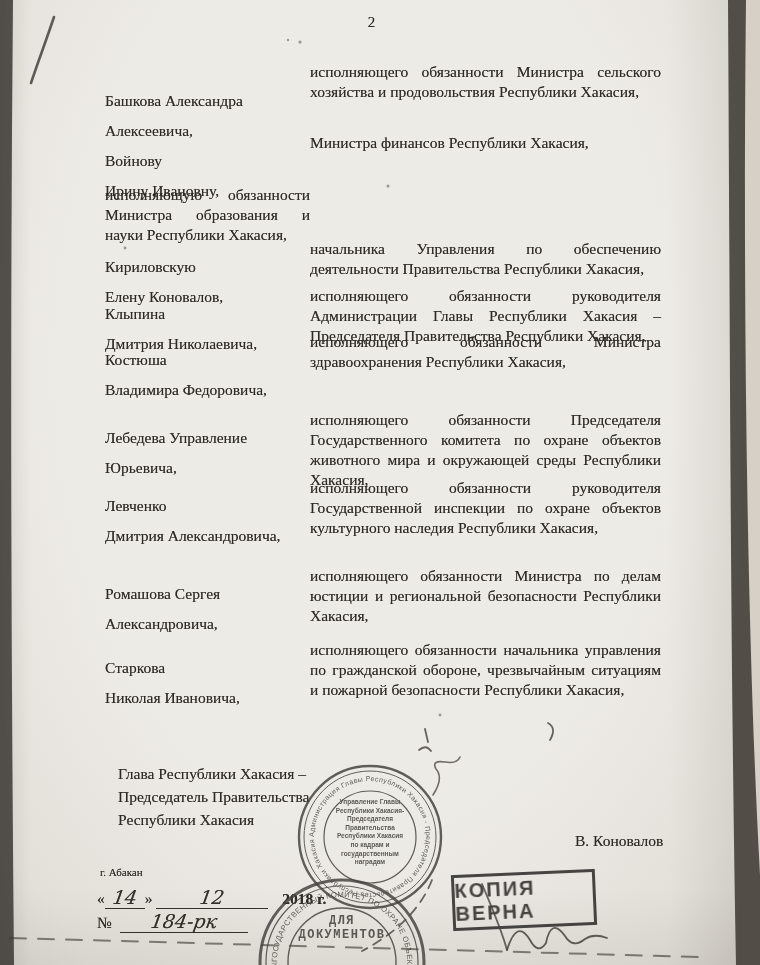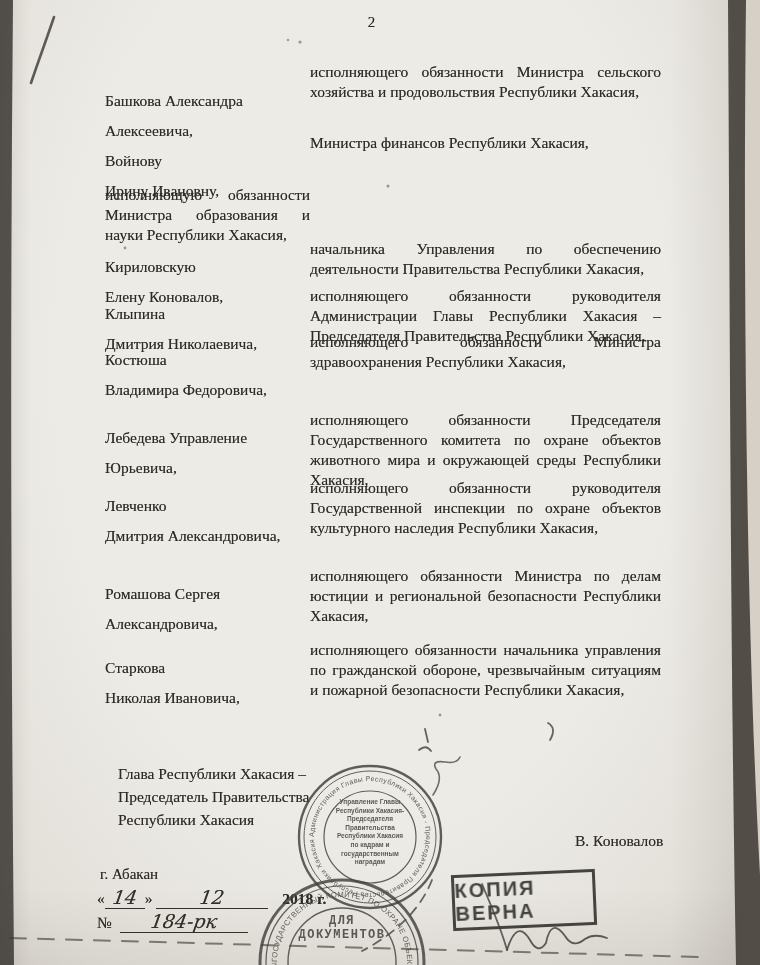--- a/index.html
+++ b/index.html
@@ -21,21 +21,21 @@
   .page-number{position:absolute; top:14px; left:0; width:744px; text-align:center;
     font-size:15px; letter-spacing:1px;}
   .row{position:absolute; left:105px; width:556px; display:grid;
     grid-template-columns:205px 351px;}
   .name{white-space:pre-line; padding-top:13px; font-size:15.5px; line-height:30px;}
   .name.deep{padding-top:24px;}
   .pos{font-size:15.5px; line-height:20px; text-align:justify;}
   .sig-title{position:absolute; left:105px; top:762px; width:270px;
     white-space:pre-line; font-size:15.5px; line-height:23px;margin-left:13px;}
   .sig-name{position:absolute; left:575px; top:800px; font-size:15.5px;margin-top:32px;}
-  .city{position:absolute; left:100px; top:866px; font-size:15px;}
+  .city{position:absolute; left:100px; top:866px; font-size:11px;}
   .dateline{position:absolute; left:97px; top:886px; font-size:15.5px; white-space:nowrap;}
   .numline{position:absolute; left:97px; top:910px; font-size:15.5px; white-space:nowrap;}
   .hand{font-family:"DejaVu Serif", serif; font-style:italic; font-size:19px;
     color:#33302b; display:inline-block; transform:skewX(-9deg);}
   .u{display:inline-block; border-bottom:1.6px solid #34312c; text-align:center;}
   .u.day{width:40px;} .u.mon{width:112px;} .u.num{width:128px; margin-left:8px;}
   .yr{margin-left:10px;font-weight:bold;}
   
   .seal{position:absolute; filter:blur(.4px); opacity:.83;}
   .seal-center{position:absolute; left:0; top:0; width:100%; text-align:center;

